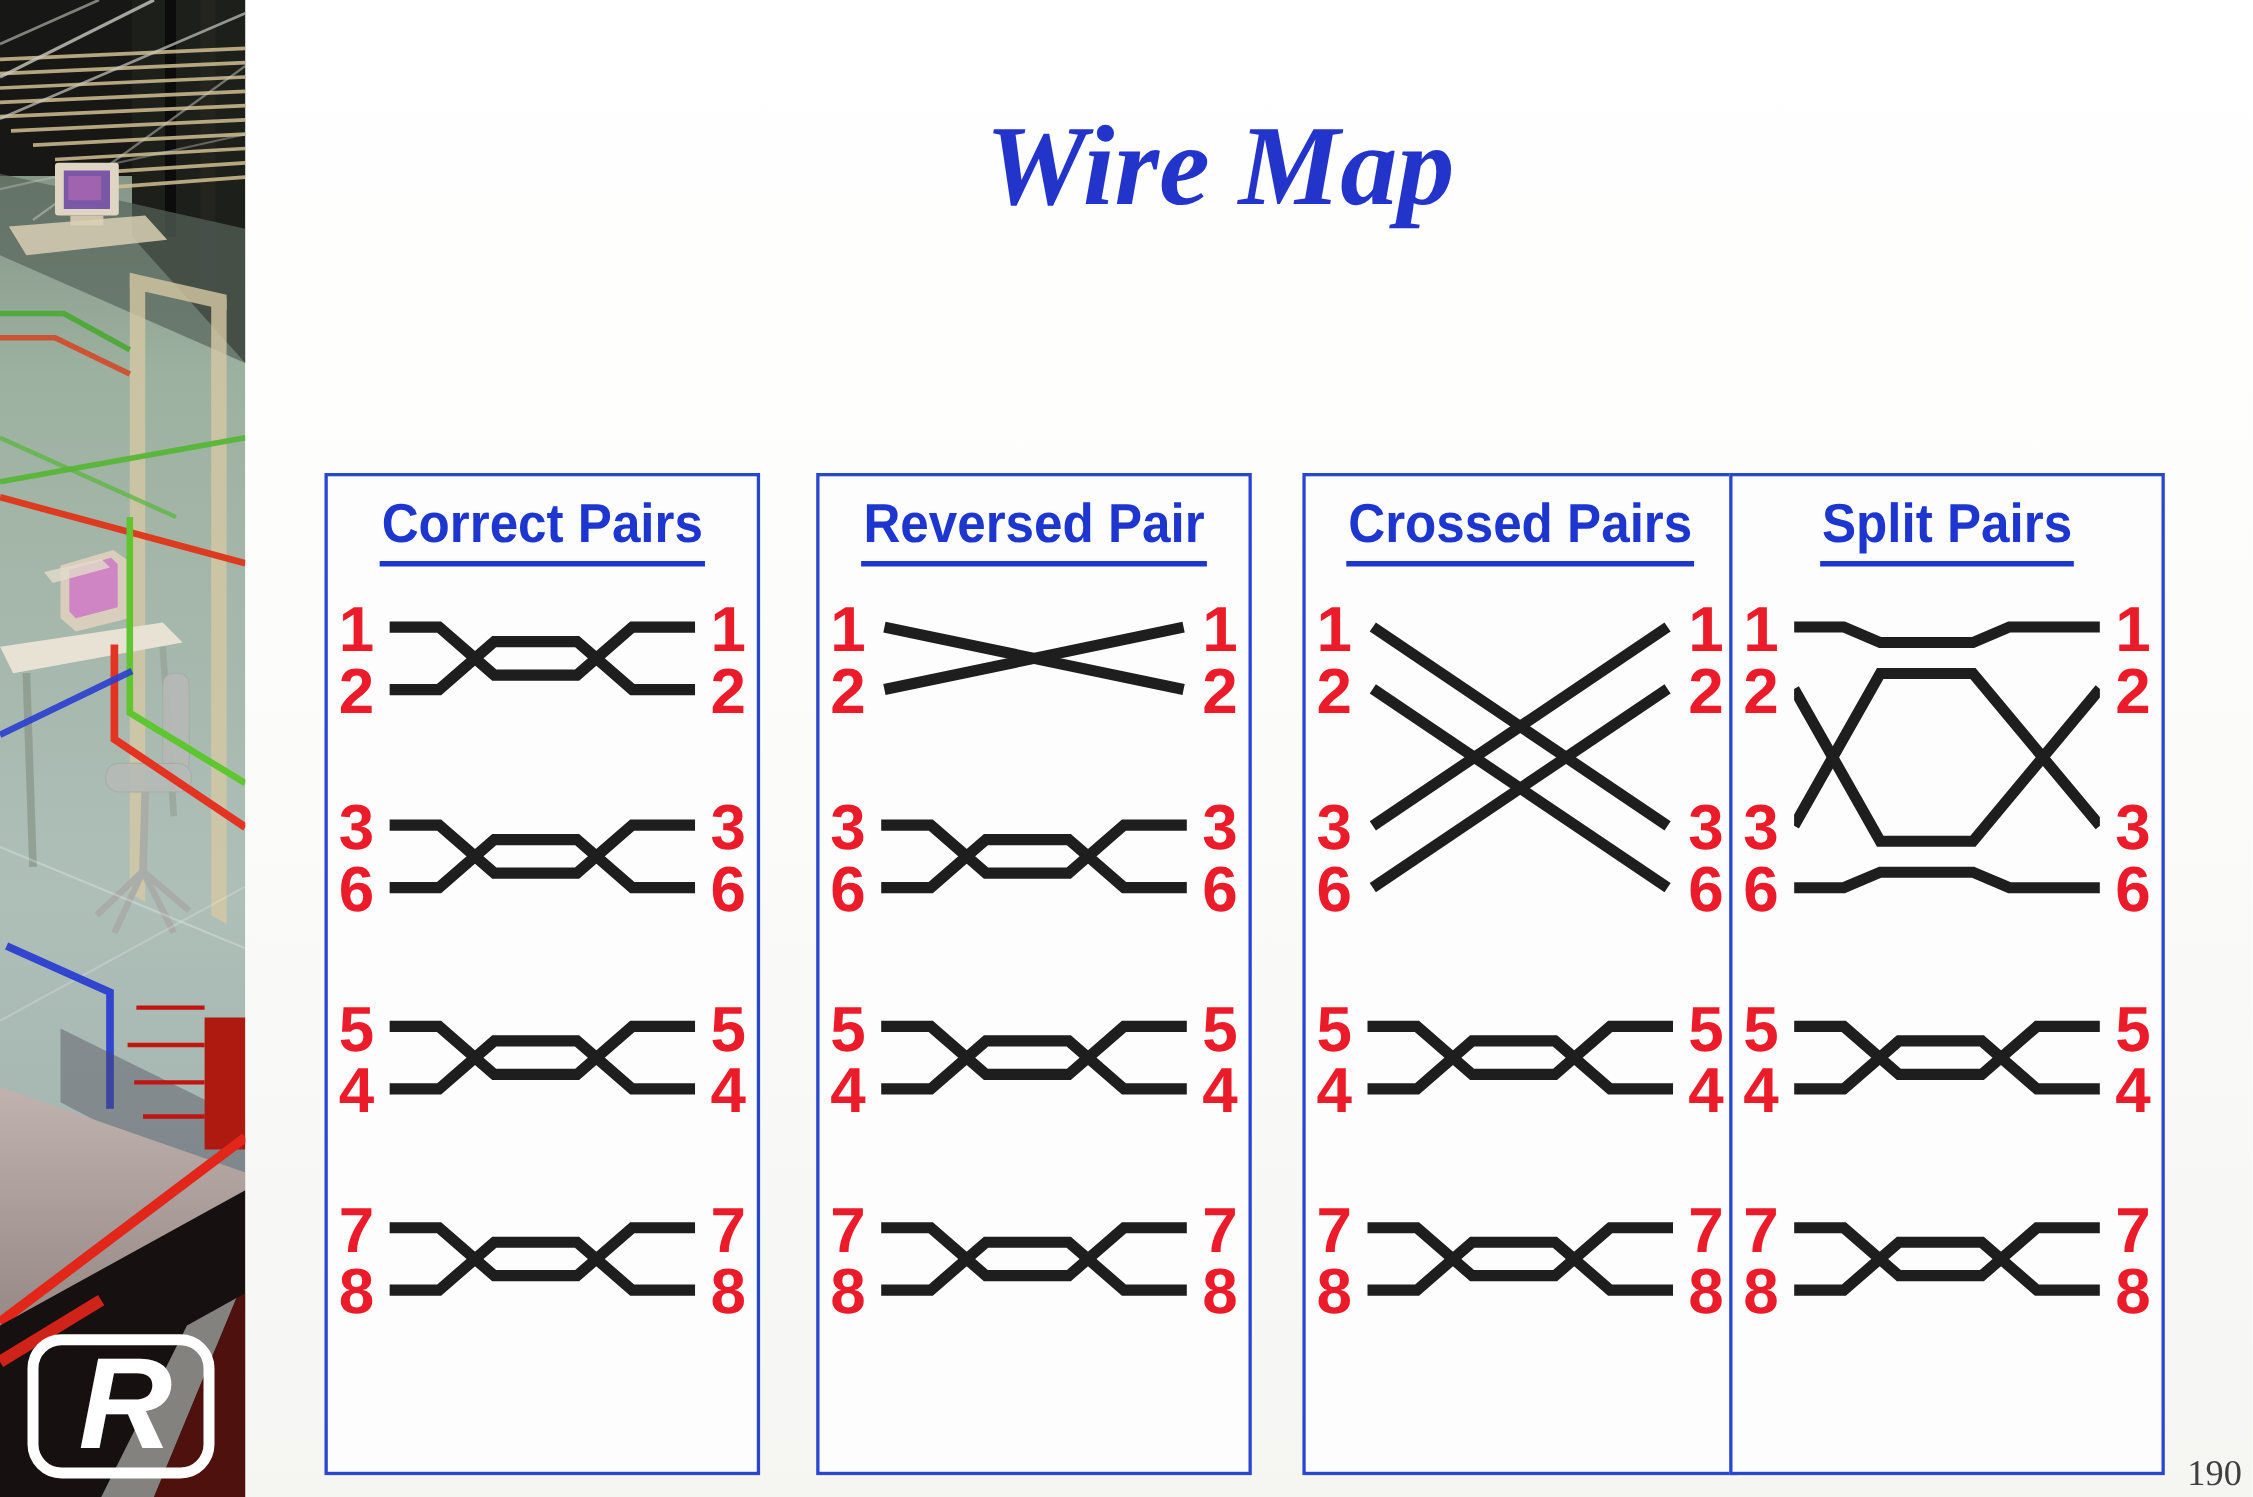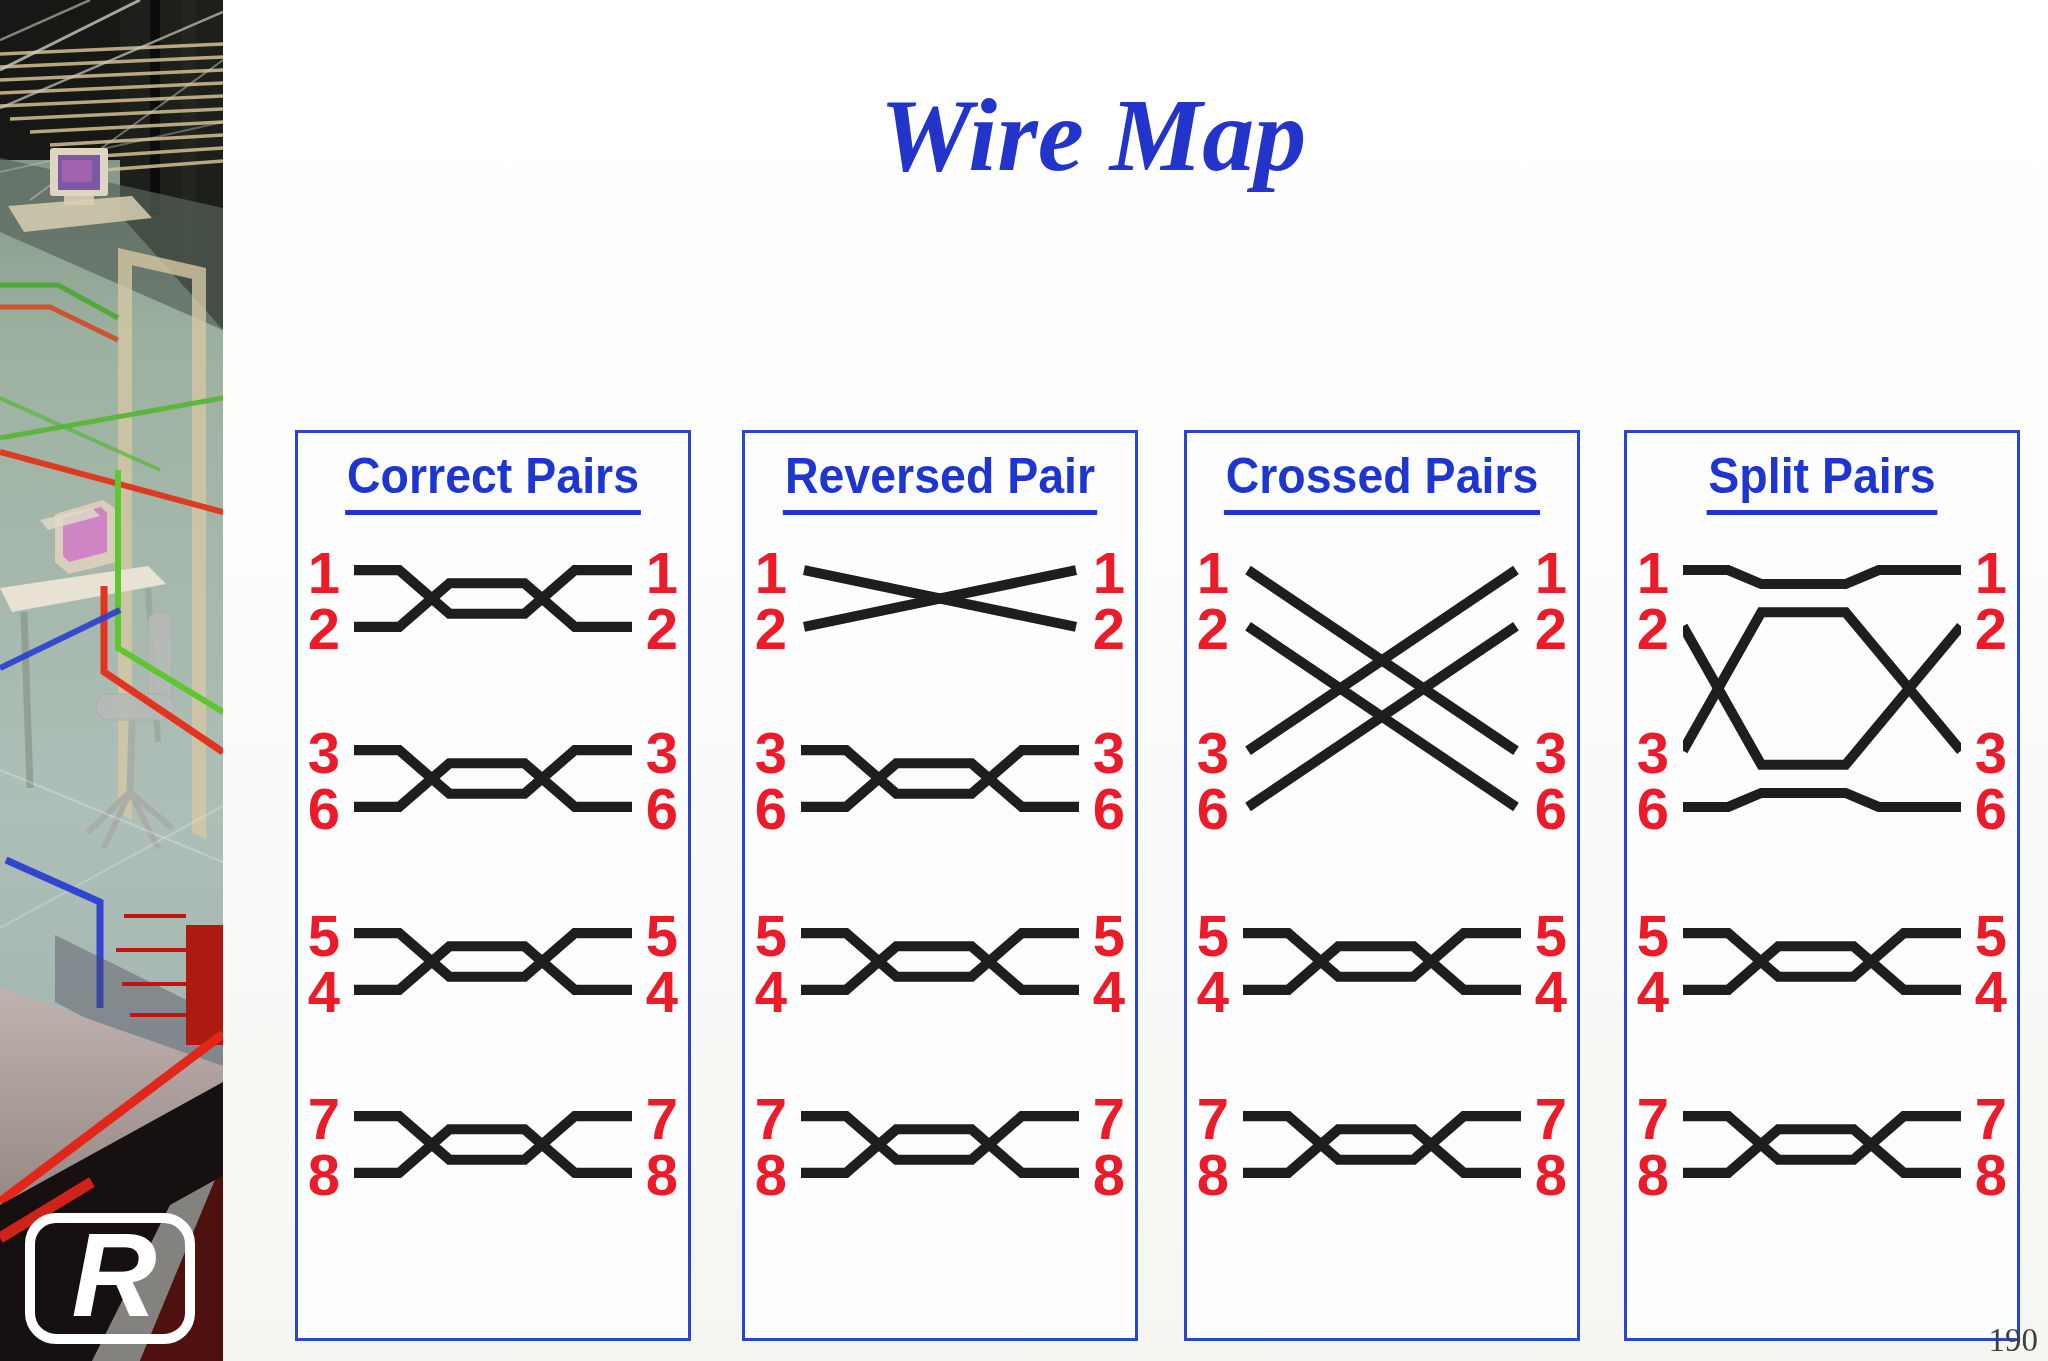--- a/index.html
+++ b/index.html
@@ -12,30 +12,30 @@
   *{box-sizing:border-box}
   html,body{margin:0;padding:0;background:#ffffff}
   .slide{
     position:relative;width:2048px;height:1361px;overflow:hidden;
     background:linear-gradient(180deg,#ffffff 0%,#fdfdfc 35%,#f5f5f2 100%);
     font-family:"Liberation Sans",sans-serif;
   }
   .strip{position:absolute;left:0;top:0;width:223px;height:1361px}
   .strip svg{display:block;width:223px;height:1361px}
   .main-title{
-    position:absolute;left:223px;top:80px;width:1740px;margin:0;
+    position:absolute;left:223px;top:80px;width:1740px;margin:16px;
     text-align:center;font-family:"Liberation Serif",serif;
     font-style:italic;font-weight:bold;font-size:104px;line-height:1.05;
     color:var(--title-blue);
   }
   .panel{
     position:absolute;top:430px;width:396px;height:911px;
     border:3px solid var(--border-blue);background:#fdfdfe;
   }
-  .p1{left:295px}.p2{left:742px}.p3{left:1184px}.p4{left:1624px}
+  .p1{left:295px}.p2{left:742px}.p3{left:1184px}.p4{left:1572px}
   .panel-title{
     position:absolute;top:14px;left:0;width:100%;margin:0;text-align:center;
     font-size:50px;font-weight:bold;color:var(--head-blue);
     transform:scaleX(.93);white-space:nowrap;
   }
   .panel-title span{
     display:inline-block;border-bottom:5px solid var(--head-blue);padding:0 2px 5px 2px;
   }
   .pin{
     position:absolute;width:46px;text-align:center;

